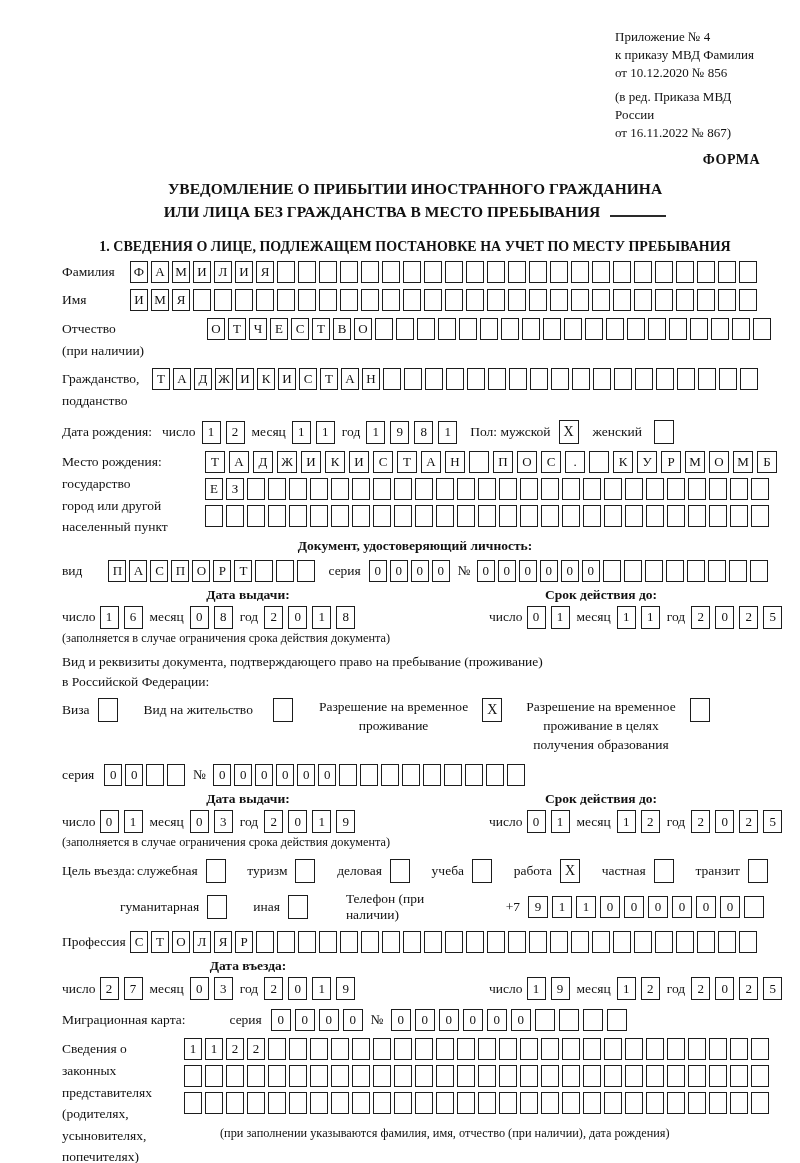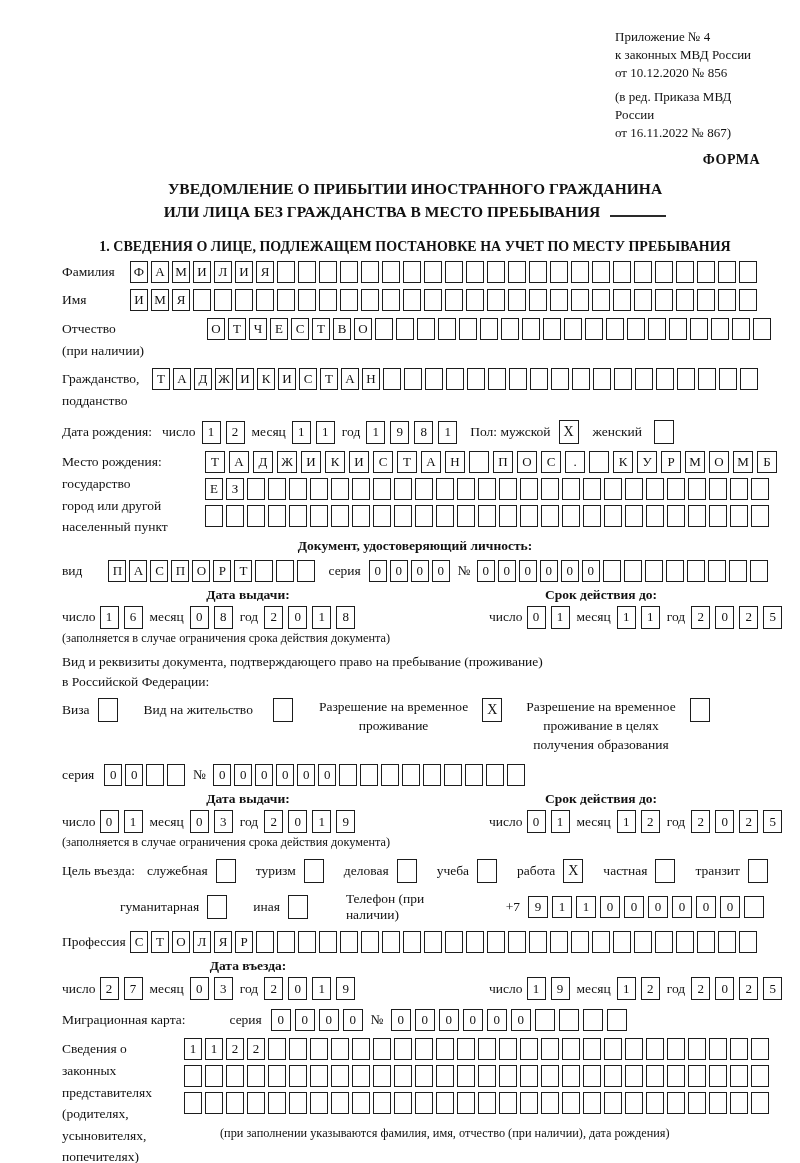--- a/index.html
+++ b/index.html
@@ -64,21 +64,21 @@
 
   .m0 { margin-top:0; }
 </style>
 </head>
 <body>
 
 <div class="page">
 
   <div class="hdr">
     <div>Приложение № 4</div>
-    <div>к законных МВД России</div>
+    <div>к приказу МВД Фамилия</div>
     <div>от 10.12.2020 № 856</div>
     <div class="gap"></div>
     <div>(в ред. Приказа МВД России</div>
     <div>от 16.11.2022 № 867)</div>
   </div>
   <div class="forma">ФОРМА</div>
 
   <div class="title">
     <div>УВЕДОМЛЕНИЕ О ПРИБЫТИИ ИНОСТРАННОГО ГРАЖДАНИНА</div>
     <div><span>ИЛИ ЛИЦА БЕЗ ГРАЖДАНСТВА В МЕСТО ПРЕБЫВАНИЯ</span><span class="blank-underline"></span></div>
@@ -539,21 +539,21 @@
           <span class="cell">2</span>
           <span class="cell">5</span>
         </span>
     </div>
   </div>
   <div class="note">(заполняется в случае ограничения срока действия документа)</div>
 
   <div class="cbrow spread" style="align-items:center;margin-top:9px">
     <span class="pair">
       <span>Цель въезда:</span>
-      <span style="margin-left:12px">служебная</span>
+      <span style="margin-left:2px">служебная</span>
       <span class="cb"></span>
     </span>
     <span class="pair">
         <span>туризм</span>
         <span class="cb"></span>
       </span>
     <span class="pair">
         <span>деловая</span>
         <span class="cb"></span>
       </span>

